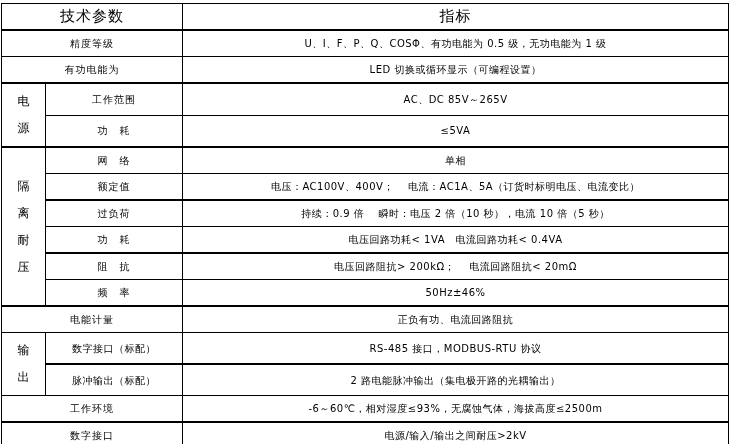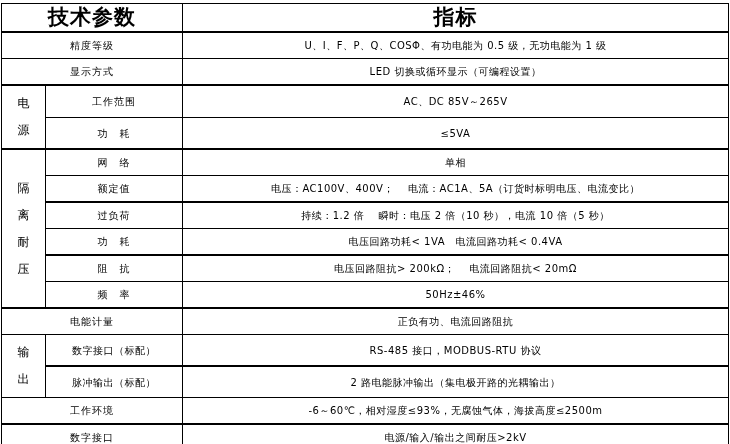--- a/index.html
+++ b/index.html
@@ -30,22 +30,22 @@
     padding: 0 4px;
     font-size: 10px;
     line-height: 1.3;
     letter-spacing: 0.5px;
     overflow: hidden;
     white-space: nowrap;
   }
   
   td.bb2 { border-bottom-width: 2px; }
   tr.hdr td {
-    font-weight: bold;
-    font-size: 21px;
+    font-weight: normal;
+    font-size: 15px;
     letter-spacing: 1px;
   }
   td.vgroup {
     padding: 4px 12px;
     white-space: normal;
     word-break: break-all;
     line-height: 27px;
     font-size: 12px;
     letter-spacing: 0;
   }
@@ -66,21 +66,21 @@
     <td colspan="2" class="bb2">技术参数</td>
     <td class="bb2">指标</td>
   </tr>
 
   <tr>
     <td colspan="2" class="plabel">精度等级</td>
     <td>U、I、F、P、Q、COSΦ、有功电能为 0.5 级，无功电能为 1 级</td>
   </tr>
 
   <tr>
-    <td colspan="2" class="plabel bb2">显示方式</td>
+    <td colspan="2" class="plabel bb2">有功电能为</td>
     <td class="bb2">LED 切换或循环显示（可编程设置）</td>
   </tr>
 
   <tr>
     <td rowspan="2" class="vgroup bb2">电源</td>
     <td class="plabel">工作范围</td>
     <td>AC、DC 85V～265V</td>
   </tr>
   <tr>
     <td class="plabel bb2">功　耗</td>
@@ -91,21 +91,21 @@
     <td rowspan="6" class="vgroup bb2">隔离耐压</td>
     <td class="plabel">网　络</td>
     <td>单相</td>
   </tr>
   <tr>
     <td class="plabel bb2">额定值</td>
     <td class="bb2">电压：AC100V、400V；　 电流：AC1A、5A（订货时标明电压、电流变比）</td>
   </tr>
   <tr>
     <td class="plabel">过负荷</td>
-    <td>持续：1.2 倍　 瞬时：电压 2 倍（10 秒），电流 10 倍（5 秒）</td>
+    <td>持续：0.9 倍　 瞬时：电压 2 倍（10 秒），电流 10 倍（5 秒）</td>
   </tr>
   <tr>
     <td class="plabel bb2">功　耗</td>
     <td class="bb2">电压回路功耗&lt; 1VA　电流回路功耗&lt; 0.4VA</td>
   </tr>
   <tr>
     <td class="plabel">阻　抗</td>
     <td>电压回路阻抗&gt; 200kΩ；　 电流回路阻抗&lt; 20mΩ</td>
   </tr>
   <tr>

